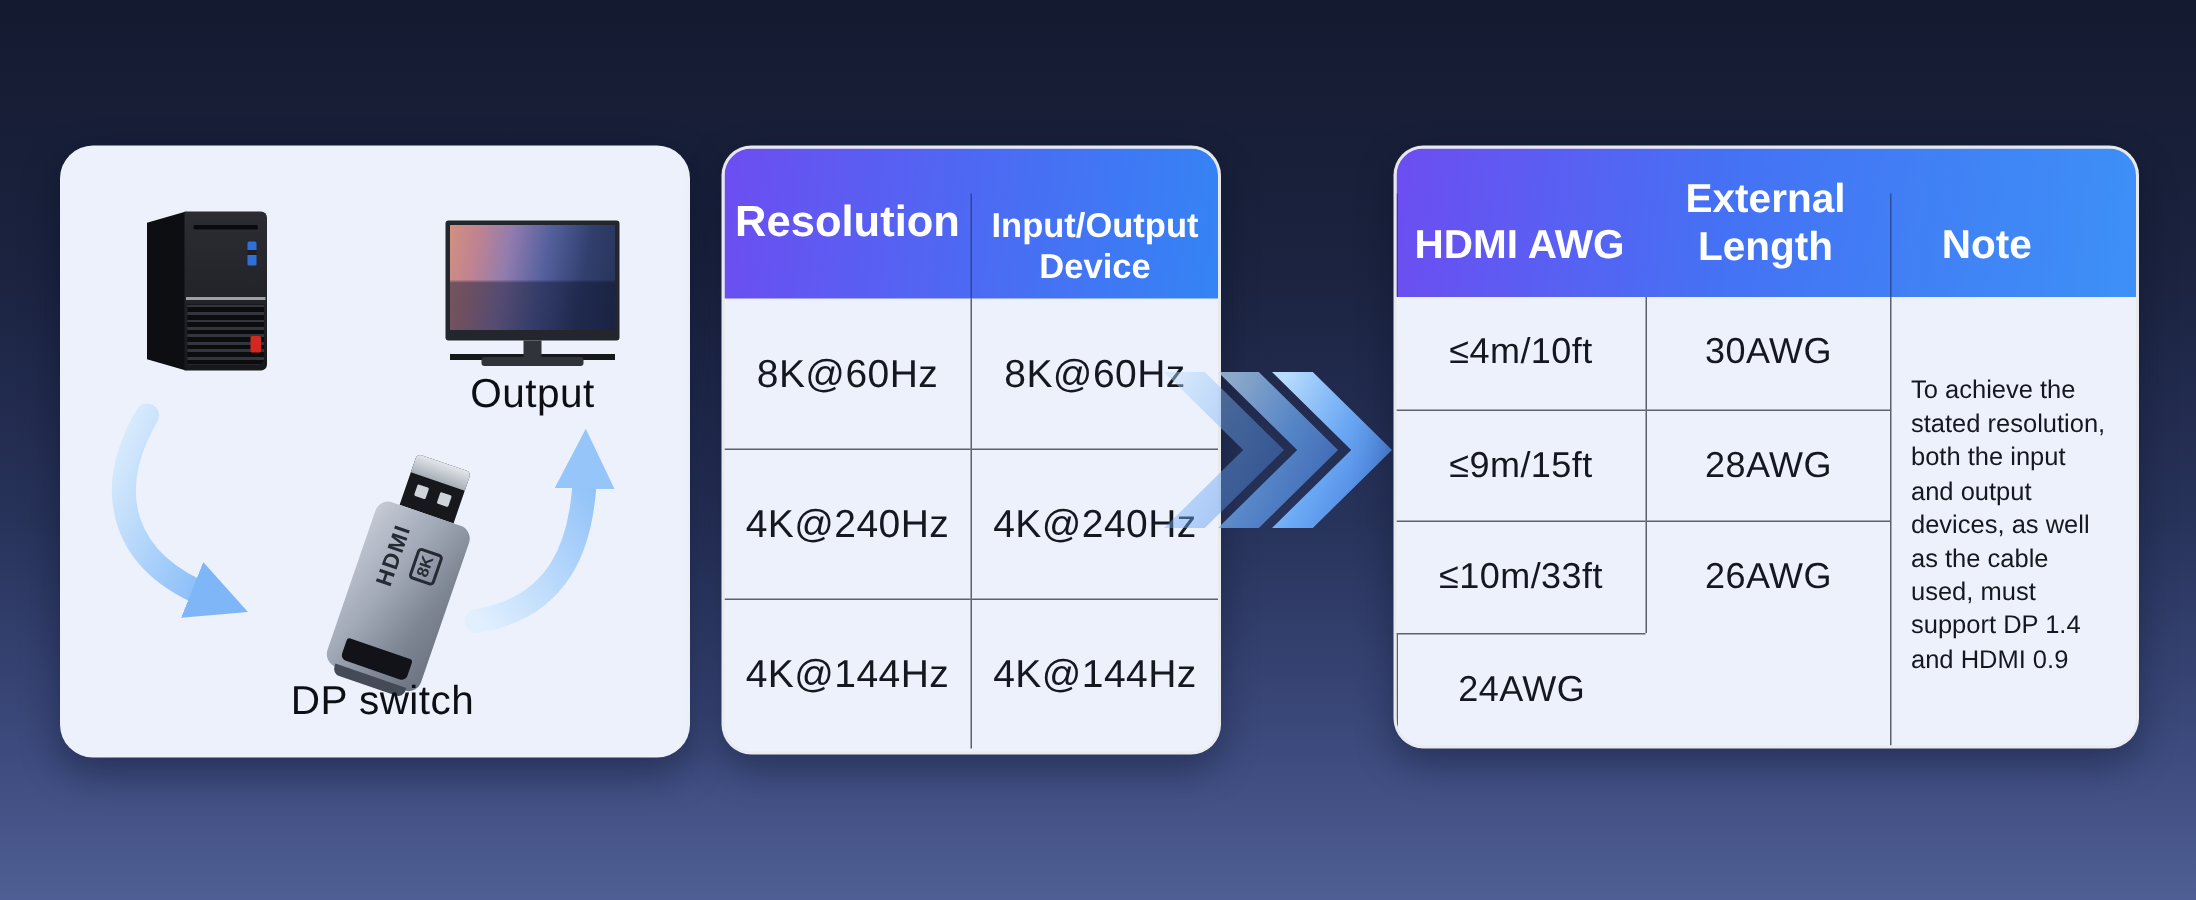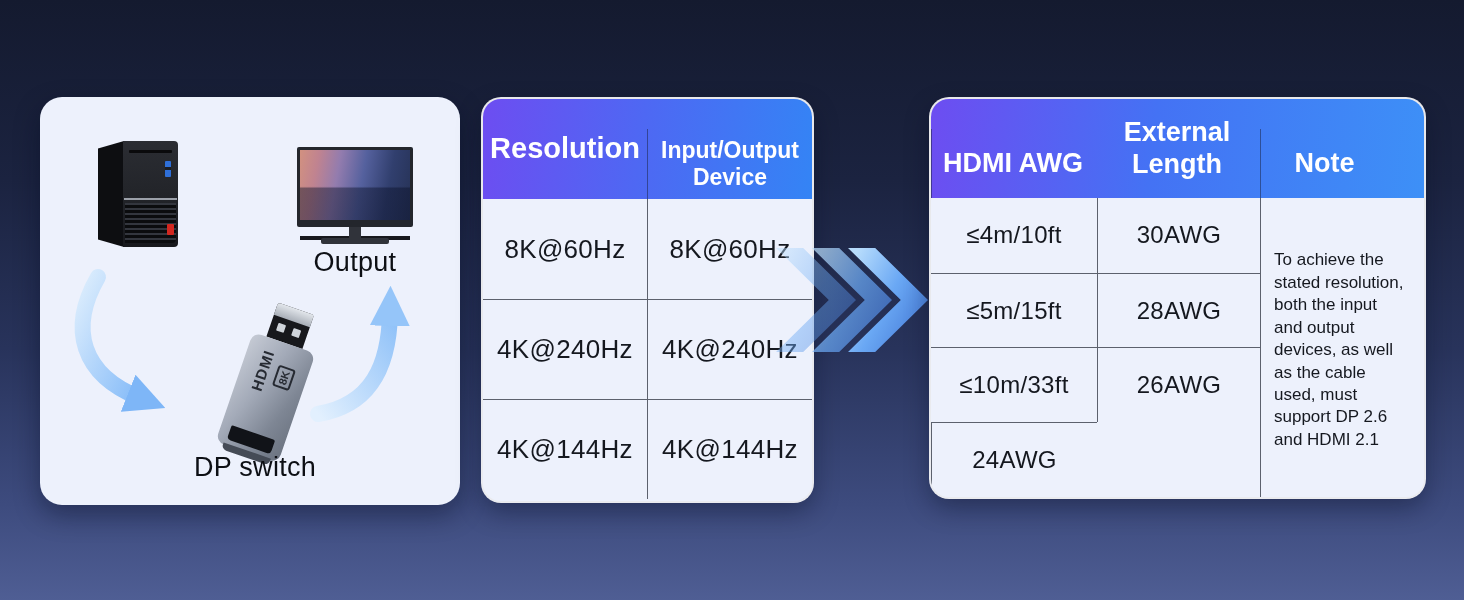--- a/index.html
+++ b/index.html
@@ -178,23 +178,23 @@
   <div class="card awg-card">
     <div class="thead">
       <div class="hcell awg-h1 hdiv">HDMI AWG</div>
       <div class="hcell awg-h0">External Length</div>
       <div class="hcell awg-h2 hdiv">Note</div>
     </div>
     <div class="tbody">
       <div class="awg-grid">
         <div class="bcell">≤4m/10ft</div>
         <div class="bcell bl">30AWG</div>
-        <div class="bcell bt">≤5m/15ft</div>
+        <div class="bcell bt">≤9m/15ft</div>
         <div class="bcell bl bt">28AWG</div>
         <div class="bcell bt">≤10m/33ft</div>
         <div class="bcell bl bt">26AWG</div>
         <div class="bcell bl bt">24AWG</div>
       </div>
-      <div class="note-cell">To achieve the stated resolution, both the input and output devices, as well as the cable used, must support DP 2.6 and HDMI 2.1</div>
+      <div class="note-cell">To achieve the stated resolution, both the input and output devices, as well as the cable used, must support DP 1.4 and HDMI 0.9</div>
     </div>
   </div>
 
 </div>
 
 </body></html>

